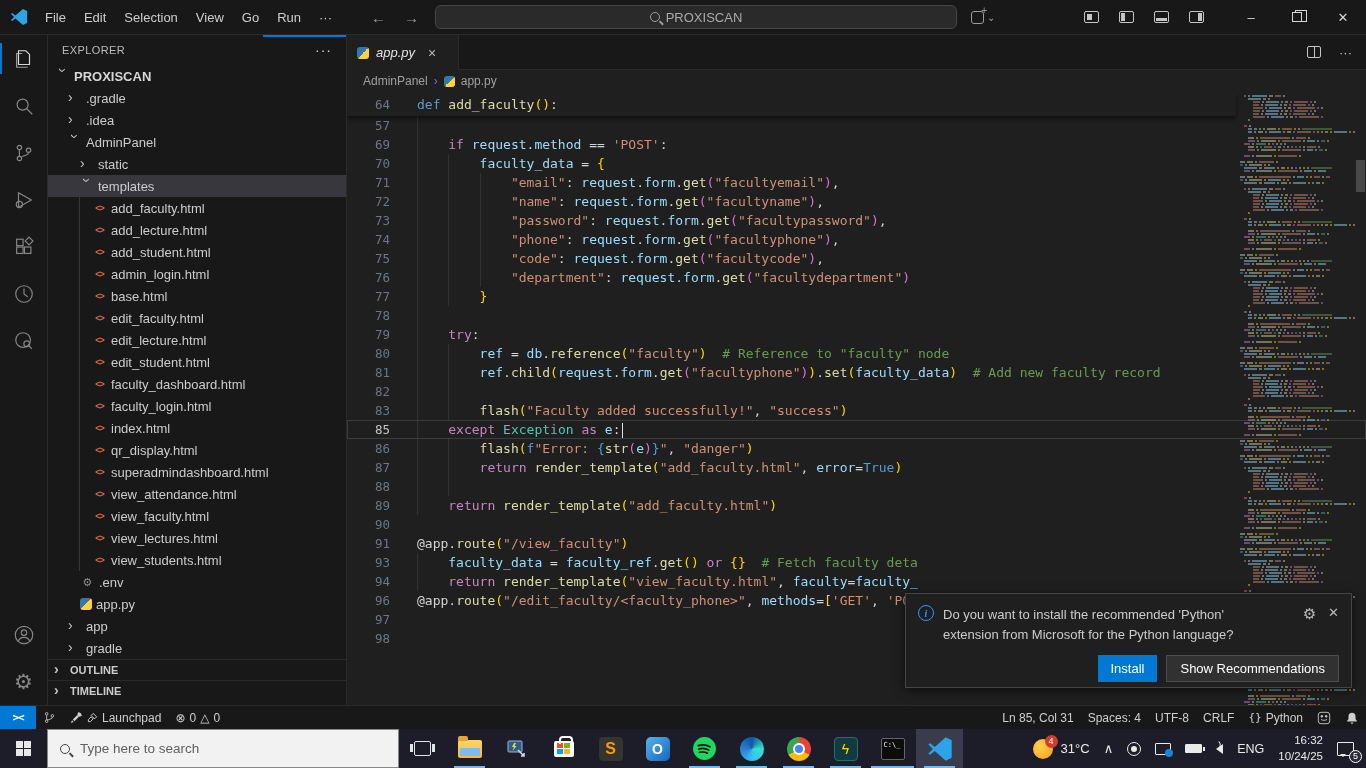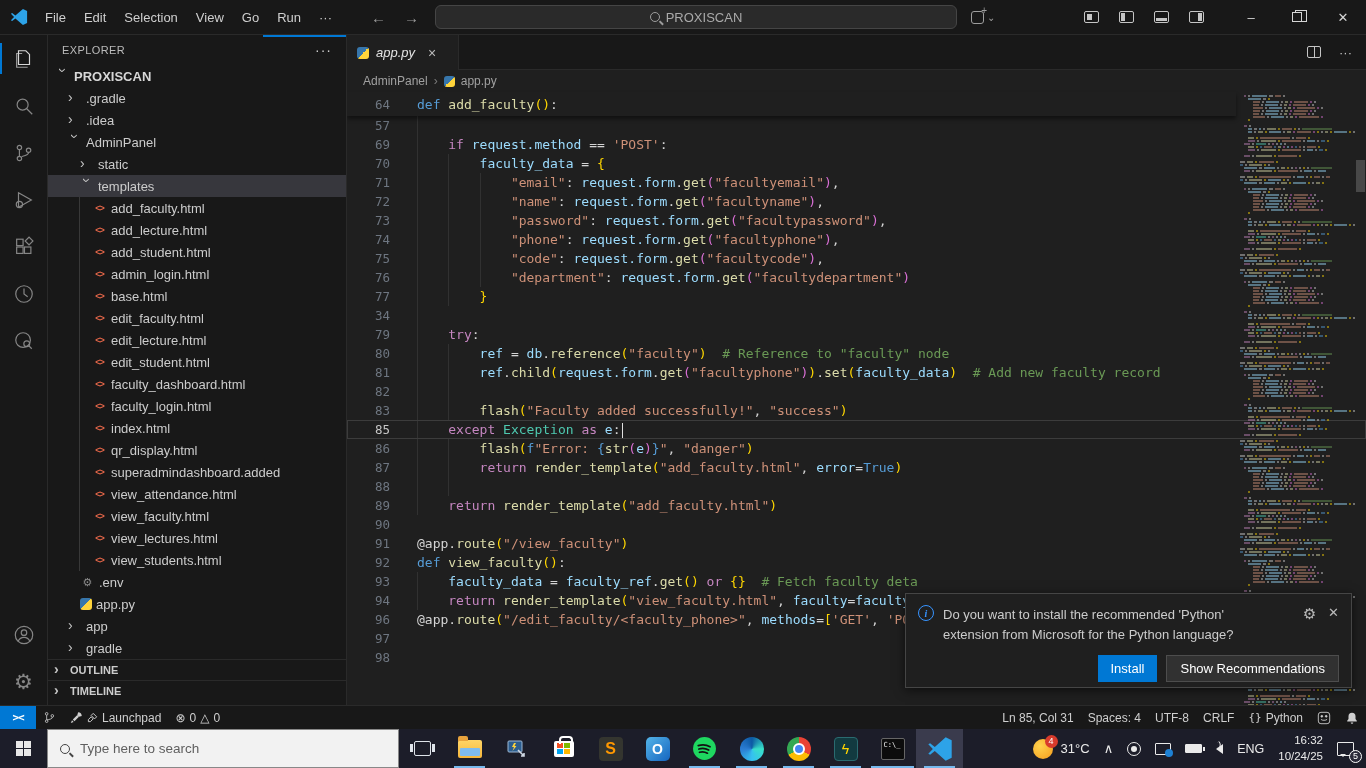--- a/index.html
+++ b/index.html
@@ -338,21 +338,21 @@
           <div class="trow" style="padding-left: 44px;">
             <span class="fico html">&lt;&gt;</span>
             <span class="tlabel">index.html</span>
           </div>
           <div class="trow" style="padding-left: 44px;">
             <span class="fico html">&lt;&gt;</span>
             <span class="tlabel">qr_display.html</span>
           </div>
           <div class="trow" style="padding-left: 44px;">
             <span class="fico html">&lt;&gt;</span>
-            <span class="tlabel">superadmindashboard.added</span>
+            <span class="tlabel">superadmindashboard.html</span>
           </div>
           <div class="trow" style="padding-left: 44px;">
             <span class="fico html">&lt;&gt;</span>
             <span class="tlabel">view_attendance.html</span>
           </div>
           <div class="trow" style="padding-left: 44px;">
             <span class="fico html">&lt;&gt;</span>
             <span class="tlabel">view_faculty.html</span>
           </div>
           <div class="trow" style="padding-left: 44px;">
@@ -452,21 +452,21 @@
           </div>
           <div class="crow">
             <span class="num">76</span>
             <span class="lc"><span class="ind"></span><span class="ind"></span><span class="ind"></span><span class="s">"department"</span><span class="o">: </span><span class="v">request.form</span><span class="o">.</span><span class="f">get</span><span class="b2">(</span><span class="s">"facultydepartment"</span><span class="b2">)</span></span>
           </div>
           <div class="crow">
             <span class="num">77</span>
             <span class="lc"><span class="ind"></span><span class="ind"></span><span class="b1">}</span></span>
           </div>
           <div class="crow">
-            <span class="num">34</span>
+            <span class="num">78</span>
             <span class="lc"><span class="ind"></span></span>
           </div>
           <div class="crow">
             <span class="num">79</span>
             <span class="lc"><span class="ind"></span><span class="k">try</span><span class="o">:</span></span>
           </div>
           <div class="crow">
             <span class="num">80</span>
             <span class="lc"><span class="ind"></span><span class="ind"></span><span class="v">ref</span><span class="o"> = </span><span class="v">db</span><span class="o">.</span><span class="f">reference</span><span class="b1">(</span><span class="s">"faculty"</span><span class="b1">)</span><span class="o">  </span><span class="c"># Reference to "faculty" node</span></span>
           </div>
@@ -502,24 +502,20 @@
             <span class="num">89</span>
             <span class="lc"><span class="ind"></span><span class="k">return</span><span class="o"> </span><span class="f">render_template</span><span class="b1">(</span><span class="s">"add_faculty.html"</span><span class="b1">)</span></span>
           </div>
           <div class="crow">
             <span class="num">90</span>
             <span class="lc"></span>
           </div>
           <div class="crow">
             <span class="num">91</span>
             <span class="lc"><span class="o">@app.</span><span class="f">route</span><span class="b1">(</span><span class="s">"/view_faculty"</span><span class="b1">)</span></span>
-          </div>
-          <div class="crow">
-            <span class="num">92</span>
-            <span class="lc"><span class="d">def</span><span class="o"> </span><span class="f">view_faculty</span><span class="b1">()</span><span class="o">:</span></span>
           </div>
           <div class="crow">
             <span class="num">93</span>
             <span class="lc"><span class="ind"></span><span class="v">faculty_data</span><span class="o"> = </span><span class="v">faculty_ref</span><span class="o">.</span><span class="f">get</span><span class="b1">()</span><span class="o"> </span><span class="k">or</span><span class="o"> </span><span class="b1">{}</span><span class="o">  </span><span class="c"># Fetch faculty deta</span></span>
           </div>
           <div class="crow">
             <span class="num">94</span>
             <span class="lc"><span class="ind"></span><span class="k">return</span><span class="o"> </span><span class="f">render_template</span><span class="b1">(</span><span class="s">"view_faculty.html"</span><span class="o">, </span><span class="v">faculty</span><span class="o">=</span><span class="v">faculty_</span></span>
           </div>
           <div class="crow">

